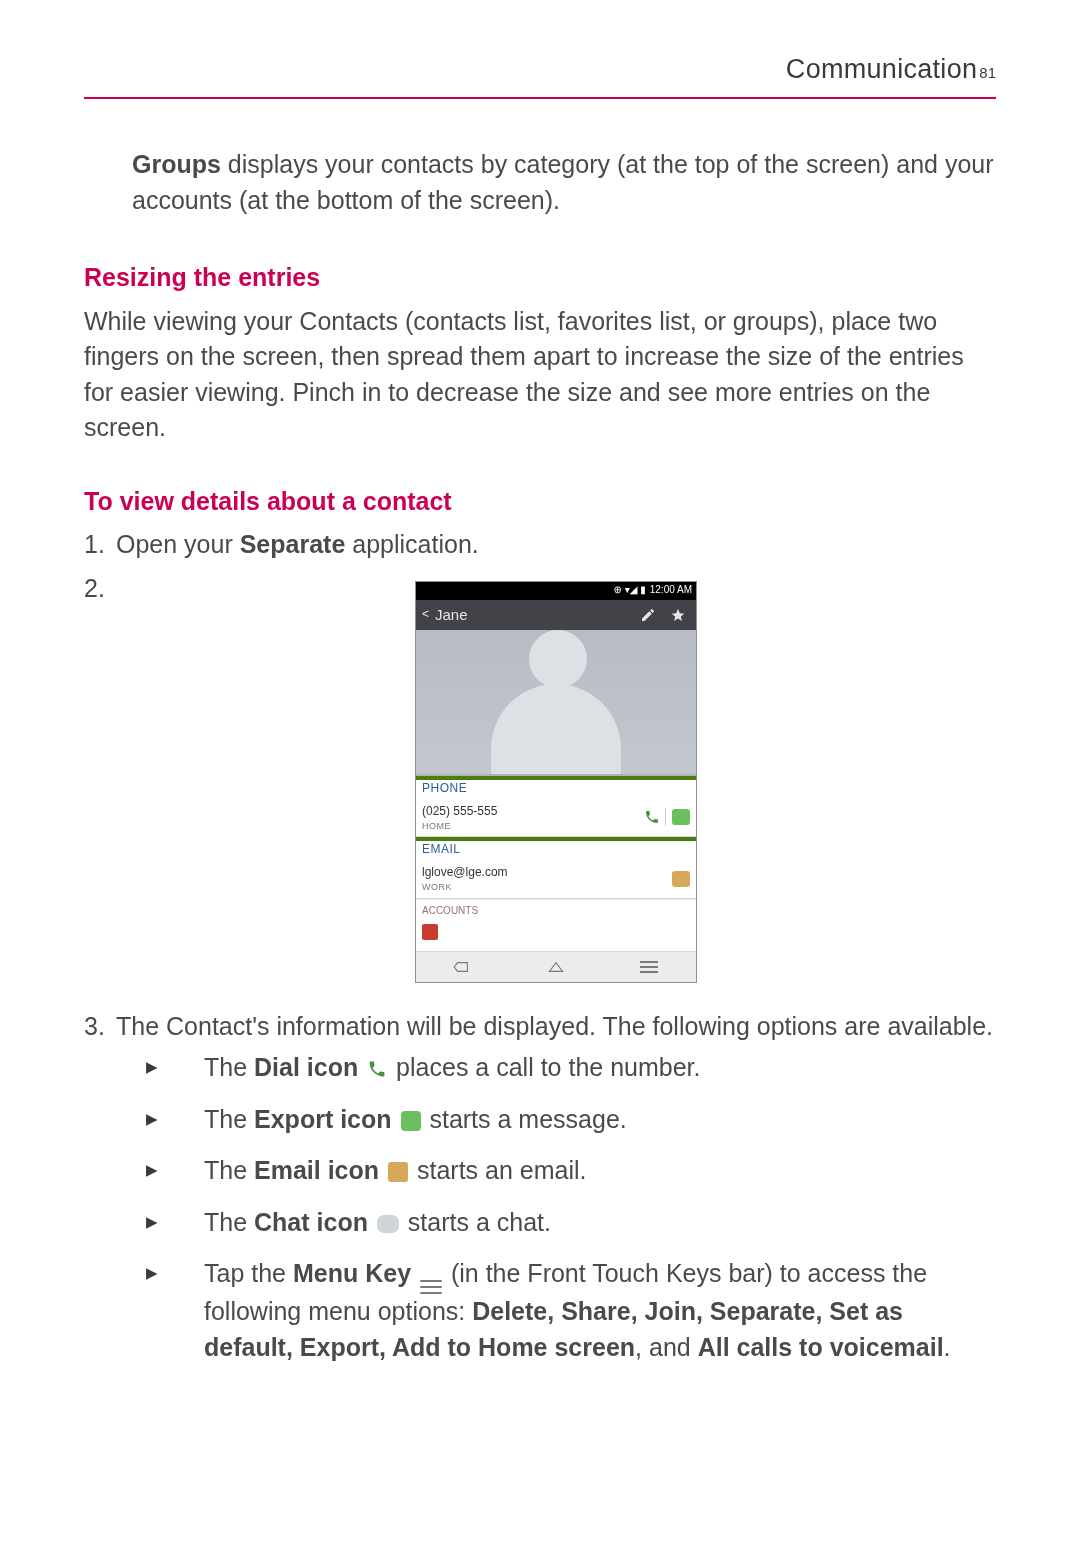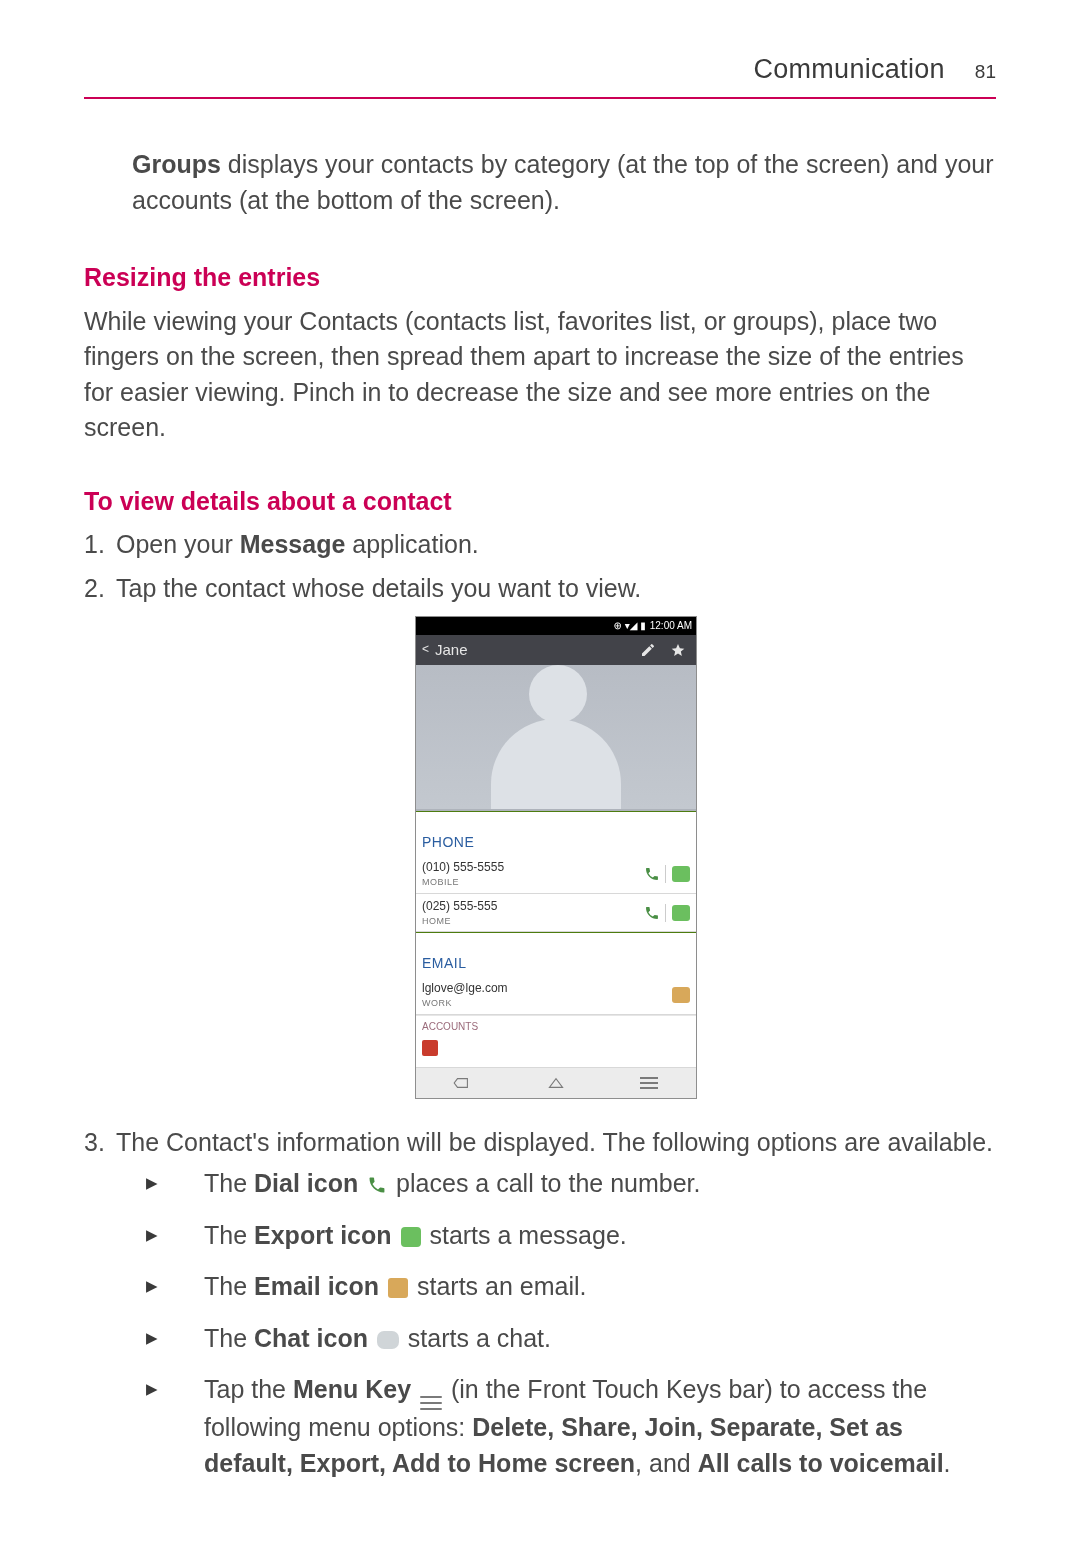--- a/index.html
+++ b/index.html
@@ -1,20 +1,20 @@
 <!DOCTYPE html>
 <html><head>
 <meta charset="utf-8">
 <style>
   * { box-sizing: border-box; margin: 0; padding: 0; }
   html, body { width: 1080px; height: 1552px; background: #fff; font-family: Arial, Helvetica, sans-serif; color: #3a3a3a; }
   .page { position: relative; width: 1080px; height: 1224px; padding: 54px 84px 60px 84px; }
   .running-head { display: flex; justify-content: flex-end; align-items: baseline; font-size: 27px; margin-bottom: 12px; }
   .running-head .sect { letter-spacing: .3px; }
-  .running-head .pg { font-size: 19px; margin-left: 30px; }
+  .running-head .pg { font-size: 15px; margin-left: 2px; }
   .rule { border: none; border-top: 2px solid #cb0055; margin-bottom: 48px; }
   .body { font-size: 25px; line-height: 1.42; color: #4a4a4a; }
   .para-groups { margin-left: 48px; margin-bottom: 42px; }
   .bold { font-weight: 600; }
   .h3 { color: #cb0055; font-size: 25px; font-weight: 600; margin-bottom: 8px; }
   .section { margin-bottom: 38px; }
   ol.steps { list-style: none; counter-reset: step; margin-left: 0; }
   ol.steps > li { counter-increment: step; display: flex; margin-bottom: 8px; }
   ol.steps > li::before { content: counter(step) "."; min-width: 32px; }
   ol.steps > li > .step-body { flex: 1; }
@@ -36,21 +36,21 @@
   .statusbar { height: 18px; background: #000; color: #fff; display: flex; justify-content: flex-end; align-items: center; padding: 0 4px; font-size: 10px; gap: 4px; }
   .statusbar .sicon { display: inline-block; }
   .appbar { height: 30px; background: #424349; color: #e6e6e6; display: flex; align-items: center; padding: 0 6px; gap: 6px; }
   .appbar .back { font-size: 12px; }
   .appbar .cname { flex: 1; font-size: 15px; }
   .appbar .ab-icon { width: 24px; height: 20px; display: flex; align-items: center; justify-content: center; color: #e6e6e6; }
   .appbar .ab-icon svg { width: 16px; height: 16px; }
   .photo { height: 146px; background: linear-gradient(#b7bcc4, #c3c8cf); display: flex; align-items: flex-end; justify-content: center; overflow: hidden; border-bottom: 2px solid #aeb3bb; }
   .silhouette { width: 130px; height: 130px; border-radius: 65px 65px 0 0; background: #dde1e6; position: relative; top: 40px; }
   .silhouette::before { content:""; position:absolute; left: 38px; top: -54px; width: 58px; height: 58px; border-radius: 50%; background: #dde1e6; }
-  .sec-label { font-size: 14px; color: #2a5da0; background: #fff; padding: 21px 6px 2px 6px; border-top: 1px solid #4d7c0f; letter-spacing: .5px; }
+  .sec-label { font-size: 12px; color: #2a5da0; background: #fff; padding: 0 6px 2px 6px; border-top: 4px solid #4d7c0f; letter-spacing: .5px; }
   .row { display: flex; align-items: center; padding: 4px 6px; border-bottom: 1px solid #d8d8d8; background: #fff; }
   .row .info { flex: 1; display: flex; flex-direction: column; }
   .row .num { font-size: 12px; color: #333; }
   .row .type { font-size: 9px; color: #777; letter-spacing: .5px; }
   .row .ricon { width: 22px; height: 22px; display: flex; align-items: center; justify-content: center; margin-left: 4px; }
   .row .sep { width: 1px; height: 18px; background: #ccc; margin: 0 2px; }
   .ricon.dial svg { width: 16px; height: 16px; }
   .ricon.msg { background: #6bbf5f; border-radius: 3px; width: 18px; height: 16px; }
   .ricon.mail { background: #d8a85a; border-radius: 3px; width: 18px; height: 16px; }
   .accounts { font-size: 10px; color: #9a6a7a; padding: 4px 6px 2px; background:#fff; border-top: 1px solid #e6e6e6; }
@@ -80,26 +80,25 @@
     <div class="section">
       <div class="h3">Resizing the entries</div>
       <p>While viewing your Contacts (contacts list, favorites list, or groups), place two fingers on the screen, then spread them apart to increase the size of the entries for easier viewing. Pinch in to decrease the size and see more entries on the screen.</p>
     </div>
 
     <div class="section">
       <div class="h3">To view details about a contact</div>
       <ol class="steps">
         <li>
           <div class="step-body">
-            <span>Open your </span><span class="bold">Message</span><span> application.</span>
+            <span>Open your </span><span class="bold">Separate</span><span> application.</span>
           </div>
         </li>
         <li>
           <div class="step-body">
-            <span>Tap the contact whose details you want to view.</span>
             <div class="phone">
               <div class="statusbar">
                 <span class="sicon">⊕ ▾◢ ▮</span>
                 <span>12:00 AM</span>
               </div>
               <div class="appbar">
                 <span class="back">&lt;</span>
                 <span class="cname">Jane</span>
                 <span class="ab-icon">
                   <svg viewBox="0 0 24 24">
@@ -109,33 +108,20 @@
                 <span class="ab-icon">
                   <svg viewBox="0 0 24 24">
                       <path fill="currentColor" d="M12 17.3 6.2 21l1.5-6.6L2.5 10l6.7-.6L12 3l2.8 6.4 6.7.6-5.2 4.4L17.8 21z"></path>
                     </svg>
                 </span>
               </div>
               <div class="photo">
                 <div class="silhouette"></div>
               </div>
               <div class="sec-label">PHONE</div>
-              <div class="row">
-                <div class="info">
-                  <span class="num">(010) 555-5555</span>
-                  <span class="type">MOBILE</span>
-                </div>
-                <span class="ricon dial">
-                    <svg viewBox="0 0 24 24">
-                      <path fill="#4a8f45" d="M6.6 10.8a15 15 0 0 0 6.6 6.6l2.2-2.2a1 1 0 0 1 1-.25 11 11 0 0 0 3.5.55 1 1 0 0 1 1 1V20a1 1 0 0 1-1 1A17 17 0 0 1 3 4a1 1 0 0 1 1-1h3.5a1 1 0 0 1 1 1 11 11 0 0 0 .55 3.5 1 1 0 0 1-.25 1z"></path>
-                    </svg>
-                  </span>
-                <span class="sep"></span>
-                <span class="ricon msg"></span>
-              </div>
               <div class="row">
                 <div class="info">
                   <span class="num">(025) 555-555</span>
                   <span class="type">HOME</span>
                 </div>
                 <span class="ricon dial">
                     <svg viewBox="0 0 24 24">
                       <path fill="#4a8f45" d="M6.6 10.8a15 15 0 0 0 6.6 6.6l2.2-2.2a1 1 0 0 1 1-.25 11 11 0 0 0 3.5.55 1 1 0 0 1 1 1V20a1 1 0 0 1-1 1A17 17 0 0 1 3 4a1 1 0 0 1 1-1h3.5a1 1 0 0 1 1 1 11 11 0 0 0 .55 3.5 1 1 0 0 1-.25 1z"></path>
                     </svg>
                   </span>

